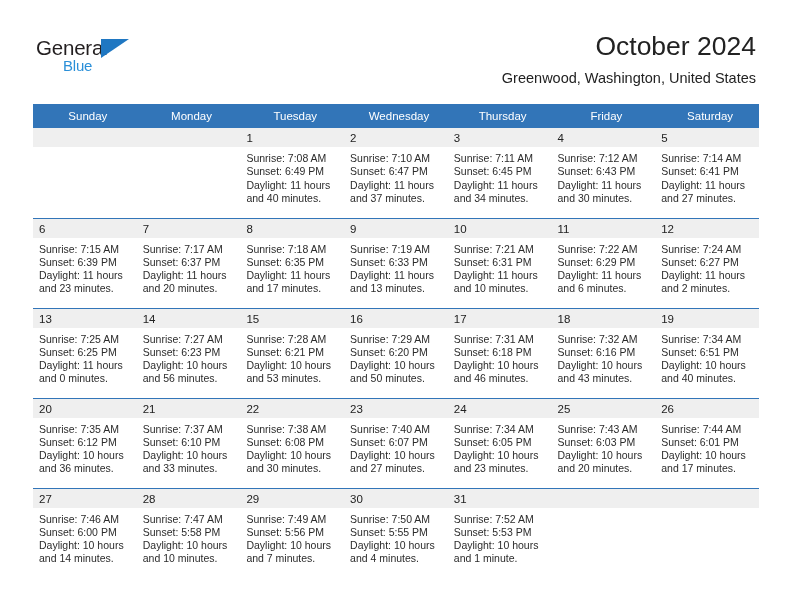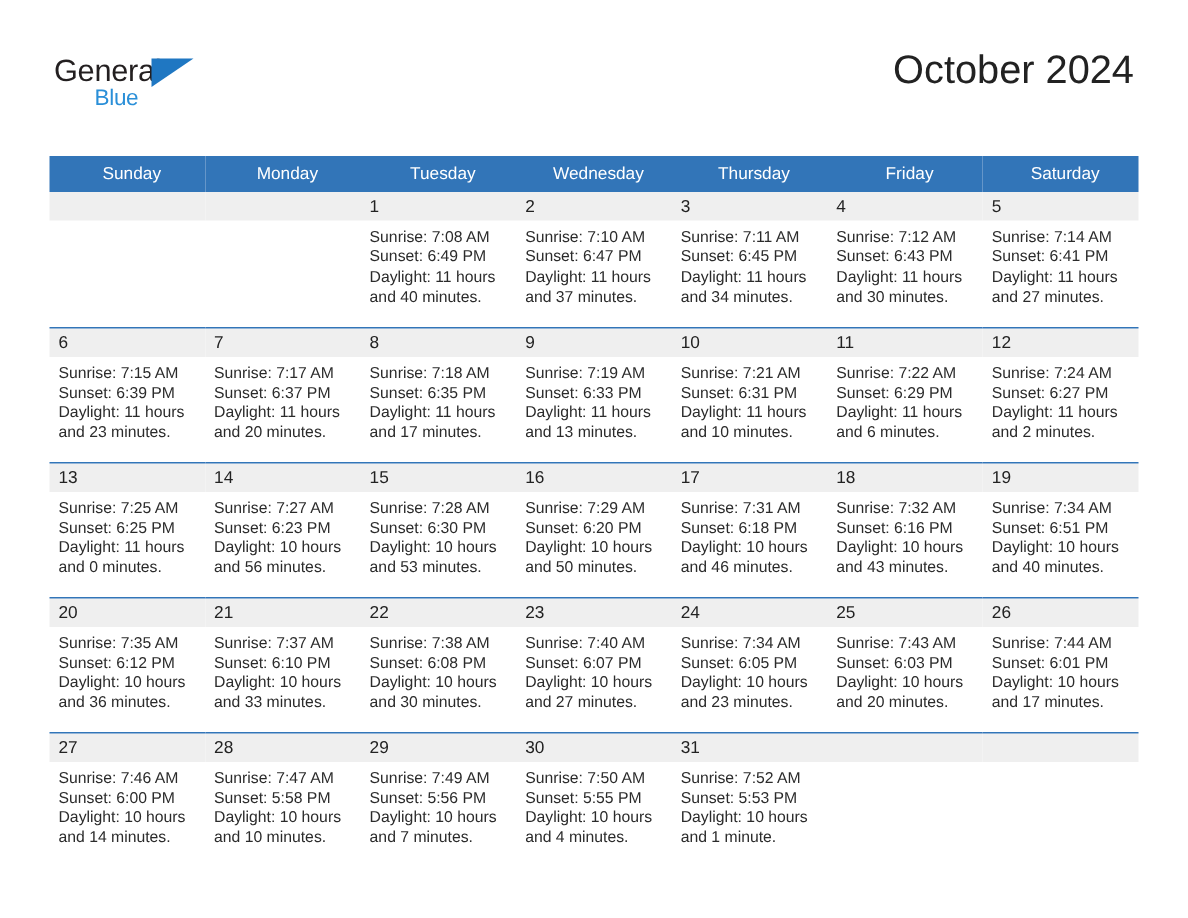--- a/index.html
+++ b/index.html
@@ -149,20 +149,21 @@
   <div class="header">
 
     <div class="logo">
       <span class="logo-general">General</span>
       <span class="logo-triangle"></span>
       <span class="logo-blue">Blue</span>
     </div>
 
     <div class="title-block">
       <div class="month-title">October 2024</div>
+      <div class="location">Greenwood, Washington, United States</div>
     </div>
 
   </div>
 
   <div class="calendar">
     <table class="cal-table">
       <thead>
         <tr>
           <th>Sunday</th>
           <th>Monday</th>
@@ -294,21 +295,21 @@
               <div class="details">
                 <div class="sunrise">Sunrise: 7:27 AM</div>
                 <div class="sunset">Sunset: 6:23 PM</div>
                 <div class="daylight">Daylight: 10 hours and 56 minutes.</div>
               </div>
             </td>
             <td class="day-cell">
               <div class="daynum">15</div>
               <div class="details">
                 <div class="sunrise">Sunrise: 7:28 AM</div>
-                <div class="sunset">Sunset: 6:30 PM</div>
+                <div class="sunset">Sunset: 6:21 PM</div>
                 <div class="daylight">Daylight: 10 hours and 53 minutes.</div>
               </div>
             </td>
             <td class="day-cell">
               <div class="daynum">16</div>
               <div class="details">
                 <div class="sunrise">Sunrise: 7:29 AM</div>
                 <div class="sunset">Sunset: 6:20 PM</div>
                 <div class="daylight">Daylight: 10 hours and 50 minutes.</div>
               </div>

